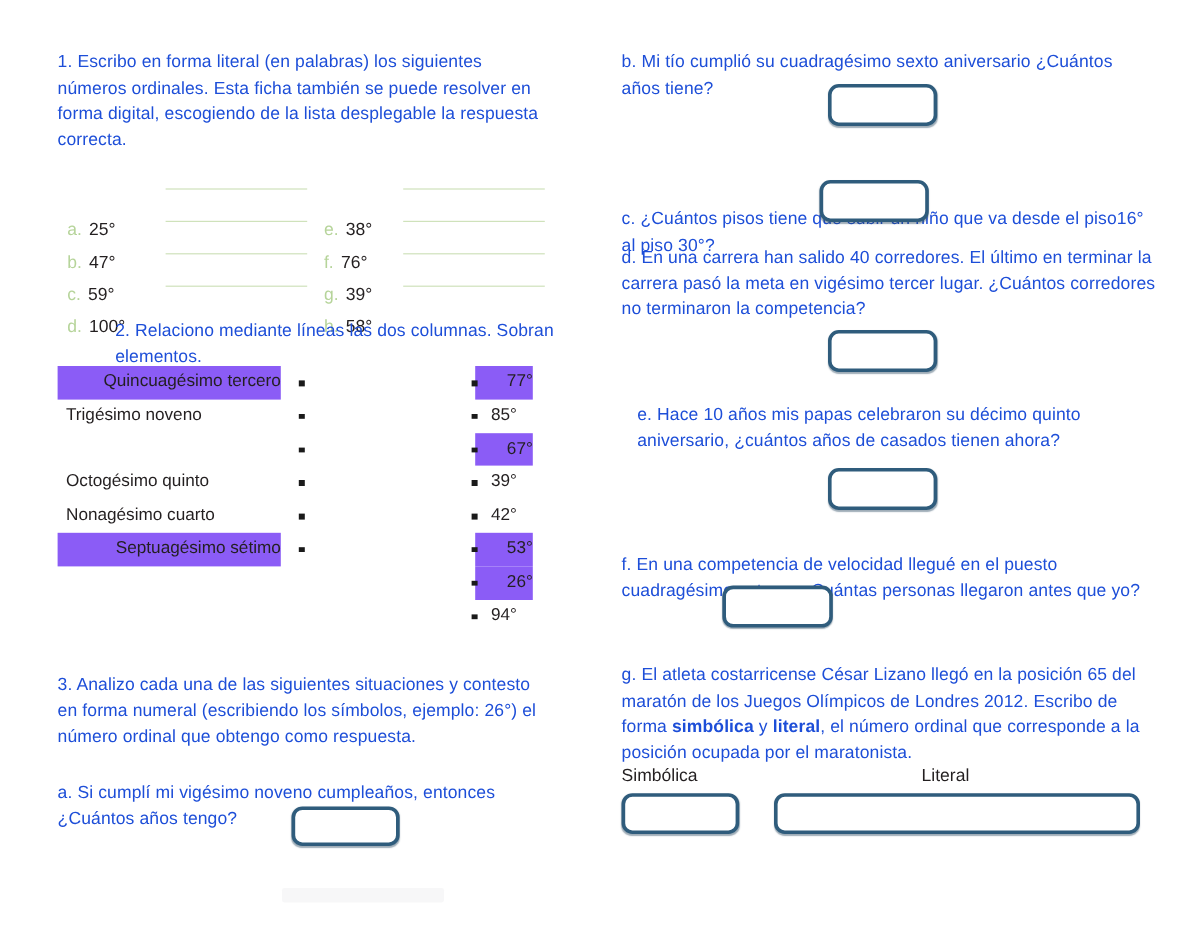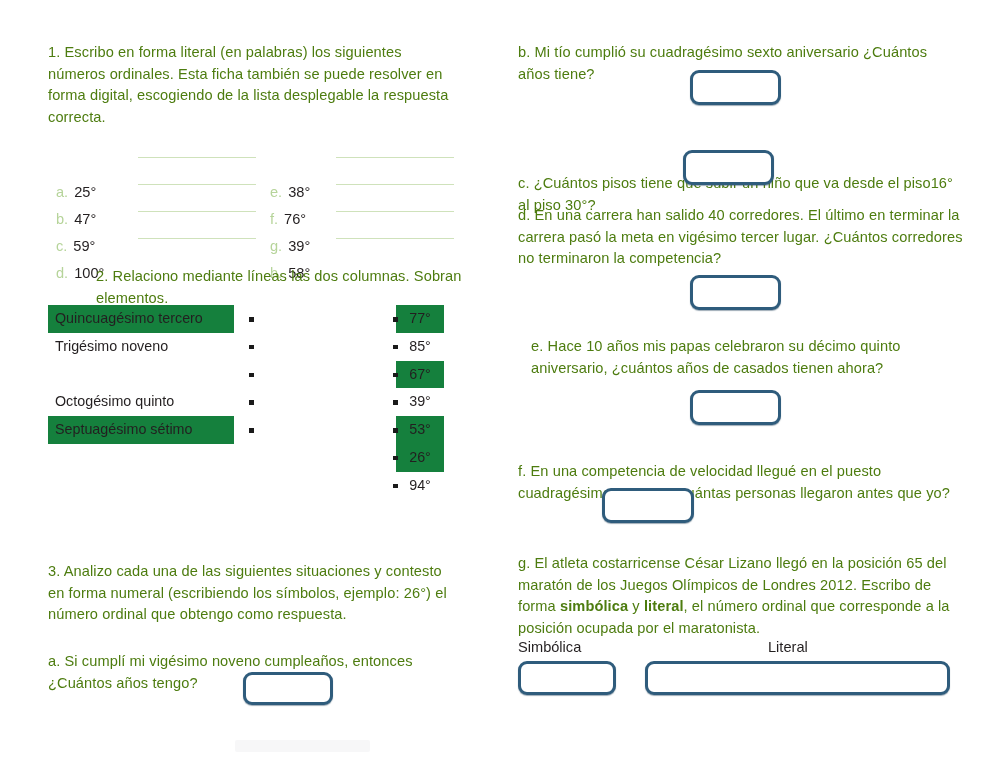--- a/index.html
+++ b/index.html
@@ -19,21 +19,21 @@
     position: absolute;
     inset: 0;
     background: #ffffff;
   }
 
   .para {
     position: absolute;
     margin: 0;
     font-size: 14.6px;
     line-height: 21.5px;
-    color: #4d7c0f;
+    color: #1d4ed8;
     letter-spacing: .1px;
   }
   .para b { font-weight: bold; }
 
   
   #ex1-list {
     position: absolute;
     left: 48px;
     top: 136px;
     width: 420px;
@@ -97,21 +97,21 @@
     position: absolute;
     left: 348px;
     top: 0;
     width: 48px;
     height: 27.8px;
     line-height: 27.8px;
     text-align: center;
     font-size: 14.3px;
     color: #231f20;
   }
-  .shaded { background: #15803d; }
+  .shaded { background: #8b5cf6; text-align: right; }
   .dot {
     position: absolute;
     top: 12px;
     width: 4.5px;
     height: 4.5px;
     background: #1a1a1a;
   }
   .dot.d-left  { left: 201px; }
   .dot.d-right { left: 345px; }
 
@@ -221,20 +221,26 @@
         <div class="match-right shaded">67°</div>
         <div class="dot d-right"></div>
       </div>
       <div class="match-row">
         <div class="match-left">Octogésimo quinto</div>
         <div class="dot d-left"></div>
         <div class="match-right">39°</div>
         <div class="dot d-right"></div>
       </div>
       <div class="match-row">
+        <div class="match-left">Nonagésimo cuarto</div>
+        <div class="dot d-left"></div>
+        <div class="match-right">42°</div>
+        <div class="dot d-right"></div>
+      </div>
+      <div class="match-row">
         <div class="match-left shaded">Septuagésimo sétimo</div>
         <div class="dot d-left"></div>
         <div class="match-right shaded">53°</div>
         <div class="dot d-right"></div>
       </div>
       <div class="match-row">
         <div class="match-right shaded">26°</div>
         <div class="dot d-right"></div>
       </div>
       <div class="match-row">

